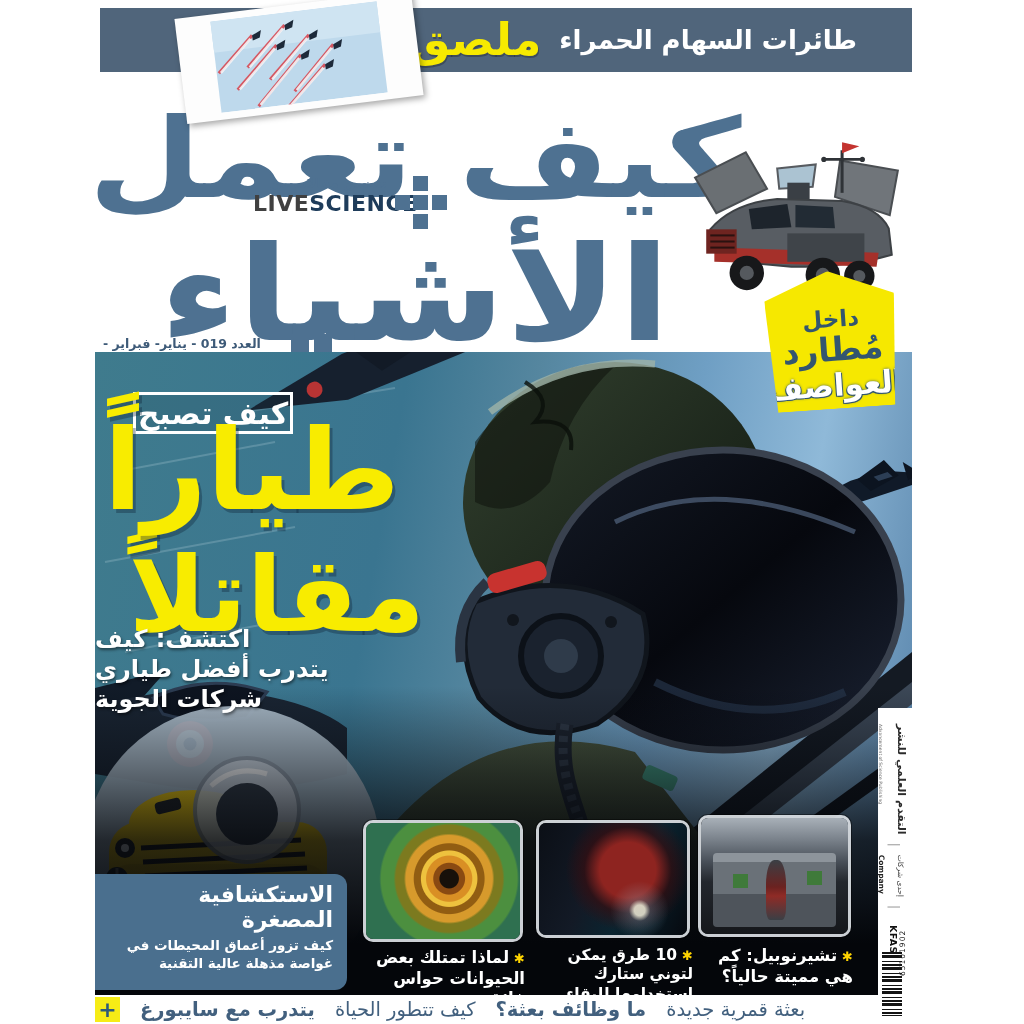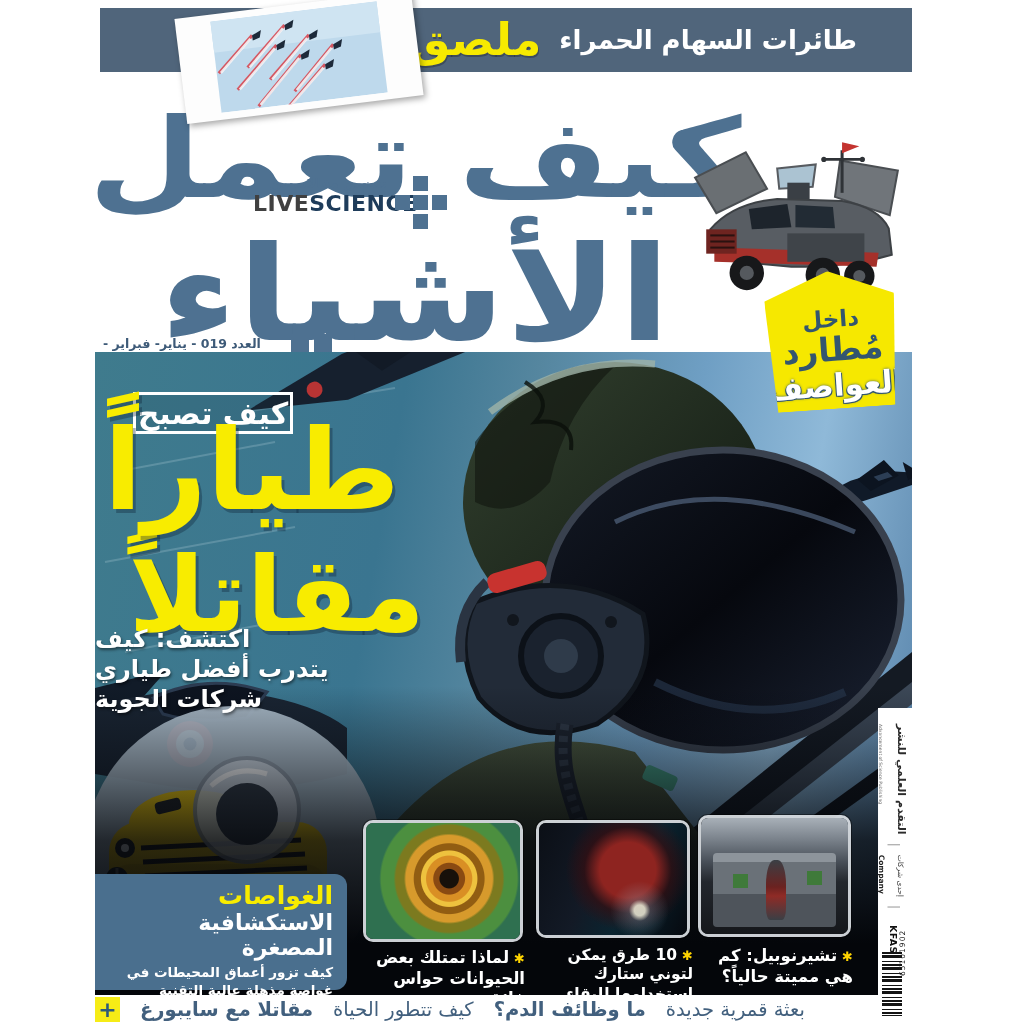--- a/index.html
+++ b/index.html
@@ -350,21 +350,20 @@
       </div>
     <div class="ftitle t2">مقاتلاً</div>
     <div class="ftitle t1">طياراً</div>
     <div class="fdek">
       <div>اكتشف: كيف</div>
       <div>يتدرب أفضل طياري</div>
       <div>شركات الجوية</div>
     </div>
 
     <div class="subbox">
-      <div class="s1">الغواصات</div>
       <div class="s2">الاستكشافية المصغرة</div>
       <div class="s3">
         <div>كيف تزور أعماق المحيطات في</div>
         <div>غواصة مذهلة عالية التقنية</div>
       </div>
     </div>
 
     <div class="card c1">
         <div class="thumb cham"></div>
       </div>
@@ -379,23 +378,23 @@
         <div class="g2"></div>
       </div>
     </div>
 
     <div class="caption p1"><span class="bullet">✱</span><span>لماذا تمتلك بعض الحيوانات حواس فائقة</span></div>
     <div class="caption p2"><span class="bullet">✱</span><span>10 طرق يمكن لتوني ستارك استخدامها للبقاء على قيد الحياة في الفضاء</span></div>
     <div class="caption p3"><span class="bullet">✱</span><span>تشيرنوبيل: كم هي مميتة حالياً؟</span></div>
 
     <div class="bottombar">
       <span class="plusbox">+</span>
-      <span class="bb-item bold">مقاتلا مع سايبورغ</span>
+      <span class="bb-item bold">يتدرب مع سايبورغ</span>
       <span class="bb-item">كيف تتطور الحياة</span>
-      <span class="bb-item bold">ما وظائف الدم؟</span>
+      <span class="bb-item bold">ما وظائف بعثة؟</span>
       <span class="bb-item">بعثة قمرية جديدة</span>
     </div>
 
     <div class="pubstrip">
       <div class="pub-rot-wrap">
         <div class="pub-row">
           <svg width="22" height="22" viewBox="0 0 22 22">
             <path d="M3,3 H19 V19 H7 V8 H15 V14" fill="none" stroke="#222" stroke-width="2.6"></path>
           </svg>
           <span>

